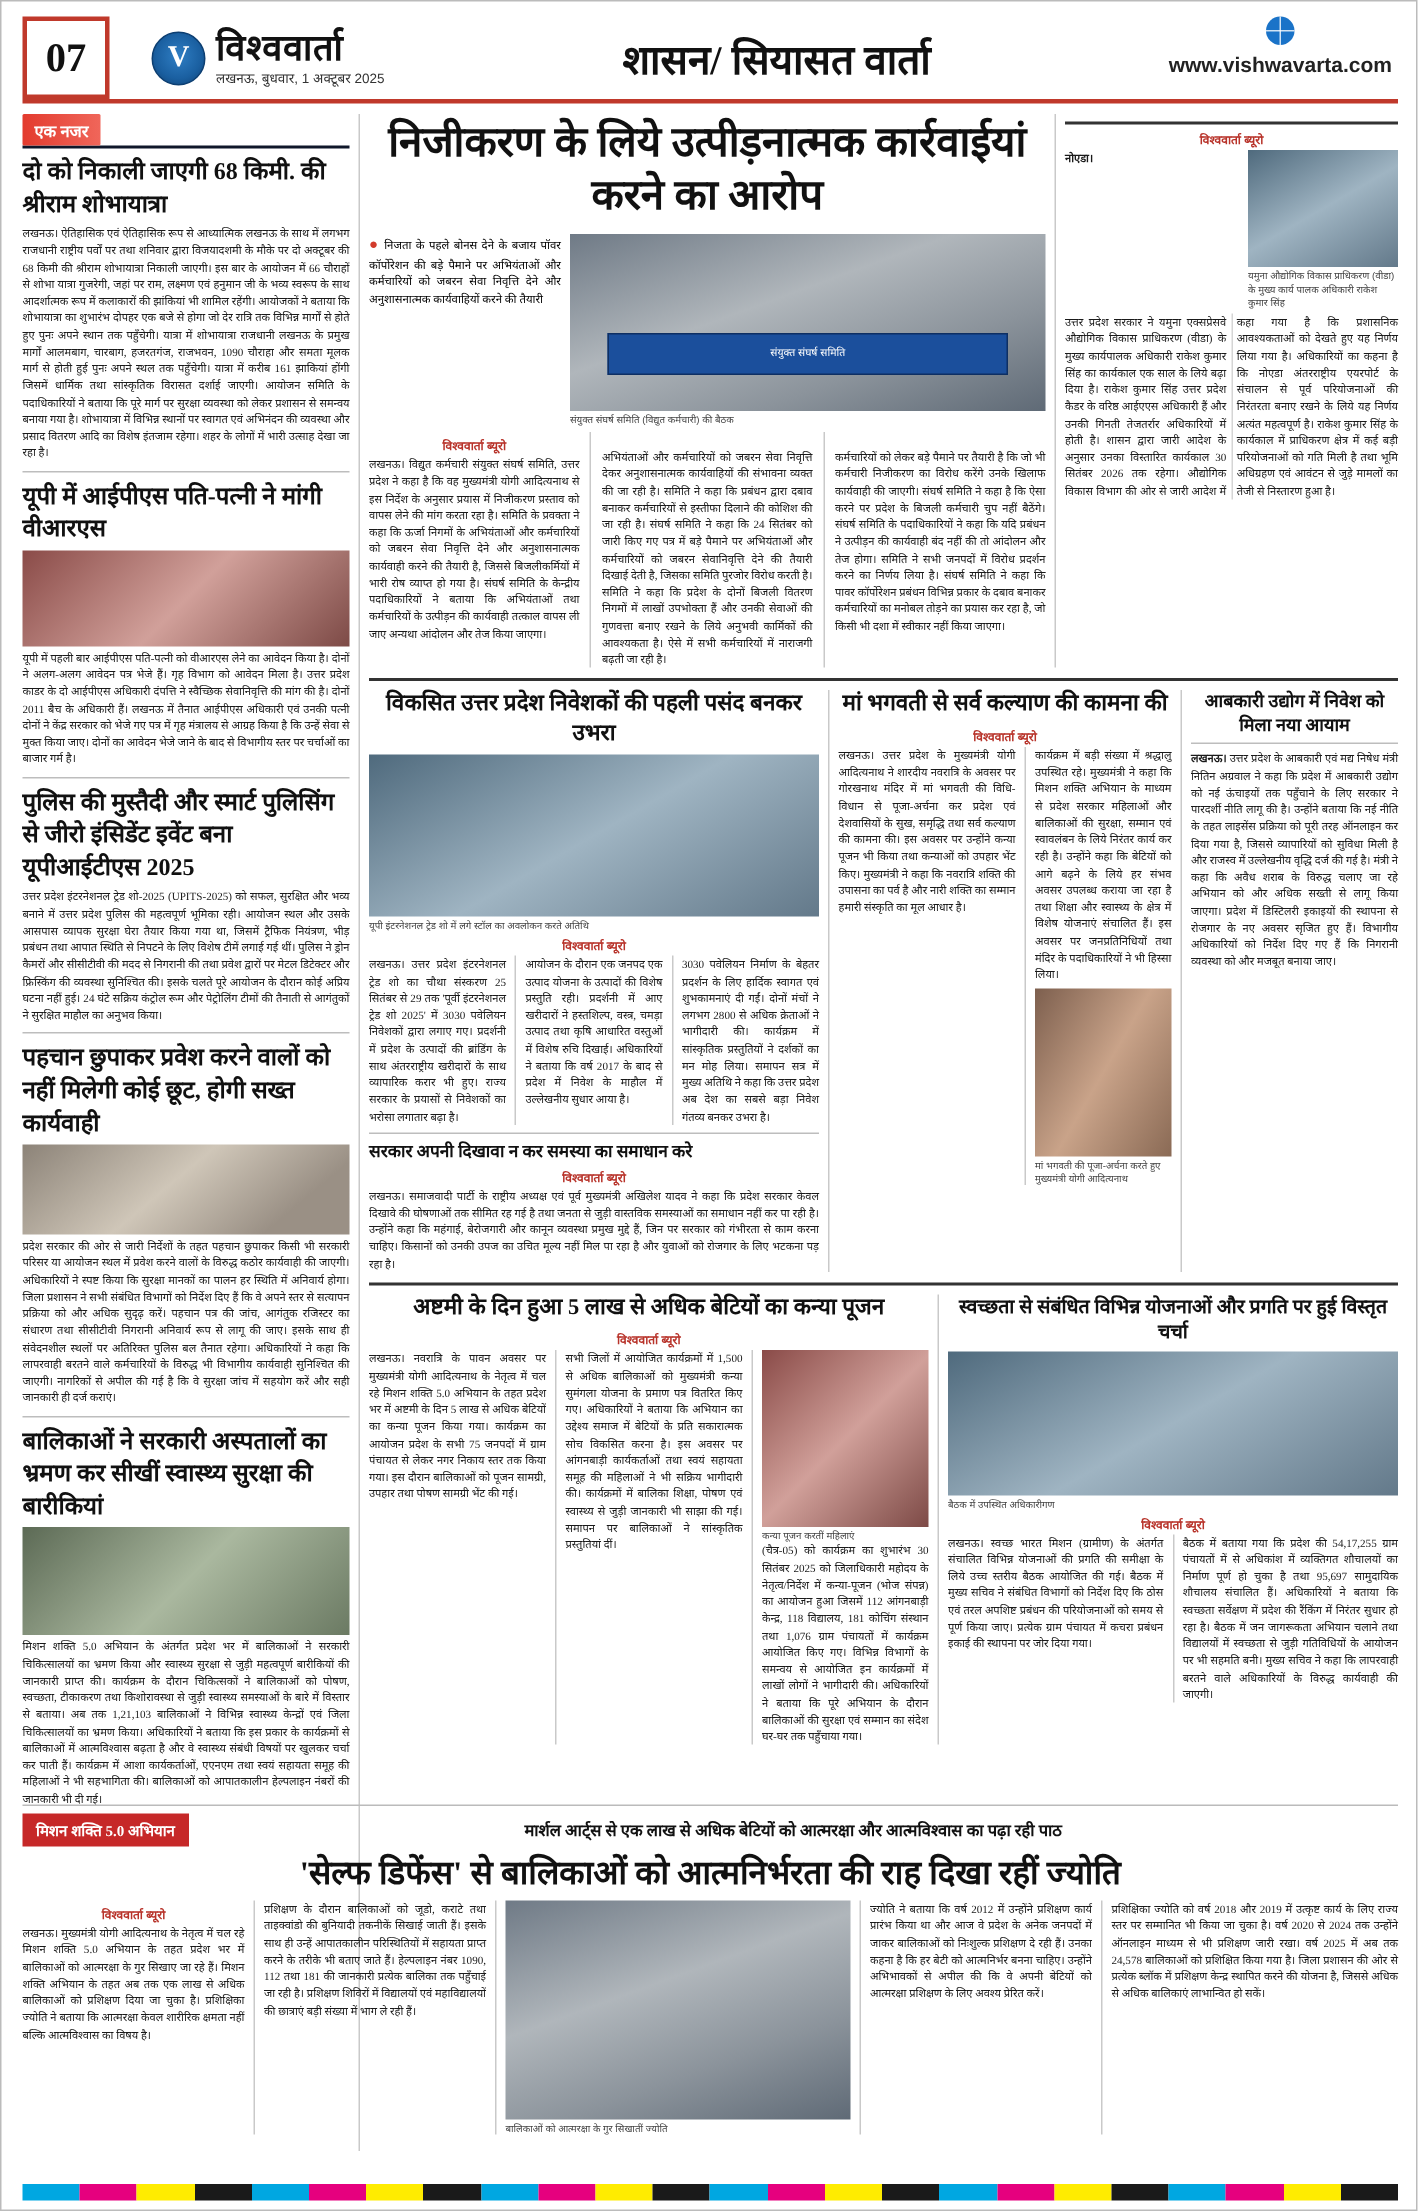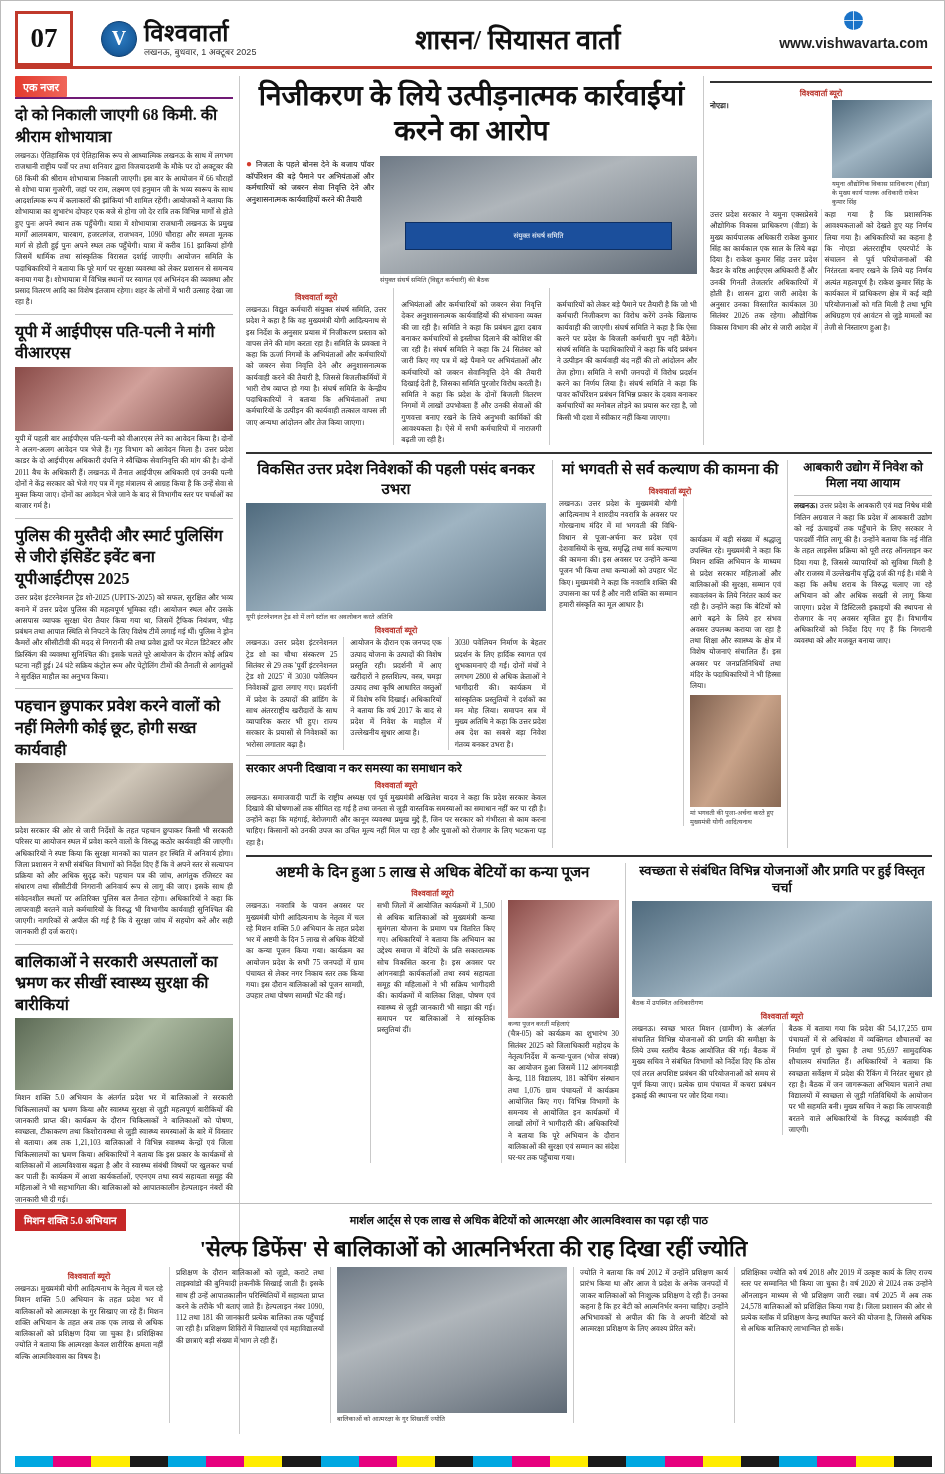--- a/index.html
+++ b/index.html
@@ -74,21 +74,21 @@
   .photo.p5 { background:linear-gradient(135deg,#8a4b48,#d1a09a 50%,#7d4a46); }
   .photo.p6 { background:linear-gradient(135deg,#5c6a55,#aab89f 50%,#6b7a63); }
   .cap { font-size:6.5px; color:#444; padding-top:1px; }
 
   
   .rail-head {
     background:linear-gradient(90deg,#e33b2e,#f0665a); color:#fff; font-weight:bold;
     font-size:11px; padding:3px 8px; display:inline-block; border-radius:1px;
     font-family:"Liberation Serif", serif;
   }
-  .rail-head-wrap { border-bottom:2px solid #701a75; margin-bottom:5px; }
+  .rail-head-wrap { border-bottom:2px solid #0f172a; margin-bottom:5px; }
   .rail-title { font-size:10.5px; line-height:1.35; margin:4px 0 3px; }
   .rail-title.big { font-size:16px; }
 
   
   .main-hl {
     font-size:28px; line-height:1.25; text-align:center; color:#111; padding:2px 2px 6px;
   }
   .bullet-box { font-size:7.6px; line-height:1.5; text-align:justify; font-family:"Liberation Serif", serif;}
   .red-dot { color:#d23b2c; font-size:10px; }
   .sub-hl2 { font-size:15px; line-height:1.3; text-align:center; }
@@ -258,21 +258,21 @@
         </div>
 
         <div class="vline"></div>
 
         <div style="flex:1;">
           <div class="hl sub-hl2">मां भगवती से सर्व कल्याण की कामना की</div>
           <div class="byline" style="margin-top:5px;">विश्ववार्ता ब्यूरो</div>
           <div style="display:flex;gap:6px;">
             <div style="width:118px;" class="body-text">लखनऊ। उत्तर प्रदेश के मुख्यमंत्री योगी आदित्यनाथ ने शारदीय नवरात्रि के अवसर पर गोरखनाथ मंदिर में मां भगवती की विधि-विधान से पूजा-अर्चना कर प्रदेश एवं देशवासियों के सुख, समृद्धि तथा सर्व कल्याण की कामना की। इस अवसर पर उन्होंने कन्या पूजन भी किया तथा कन्याओं को उपहार भेंट किए। मुख्यमंत्री ने कहा कि नवरात्रि शक्ति की उपासना का पर्व है और नारी शक्ति का सम्मान हमारी संस्कृति का मूल आधार है।</div>
             <div class="vline"></div>
-            <div style="flex:1;margin-top:36px;">
+            <div style="flex:1;">
               <div class="body-text">कार्यक्रम में बड़ी संख्या में श्रद्धालु उपस्थित रहे। मुख्यमंत्री ने कहा कि मिशन शक्ति अभियान के माध्यम से प्रदेश सरकार महिलाओं और बालिकाओं की सुरक्षा, सम्मान एवं स्वावलंबन के लिये निरंतर कार्य कर रही है। उन्होंने कहा कि बेटियों को आगे बढ़ने के लिये हर संभव अवसर उपलब्ध कराया जा रहा है तथा शिक्षा और स्वास्थ्य के क्षेत्र में विशेष योजनाएं संचालित हैं। इस अवसर पर जनप्रतिनिधियों तथा मंदिर के पदाधिकारियों ने भी हिस्सा लिया।</div>
               <div class="photo p3" style="height:112px;margin-top:4px;"></div>
               <div class="cap">मां भगवती की पूजा-अर्चना करते हुए मुख्यमंत्री योगी आदित्यनाथ</div>
             </div>
           </div>
         </div>
 
         <div class="vline"></div>
 
         <div style="width:138px;">

